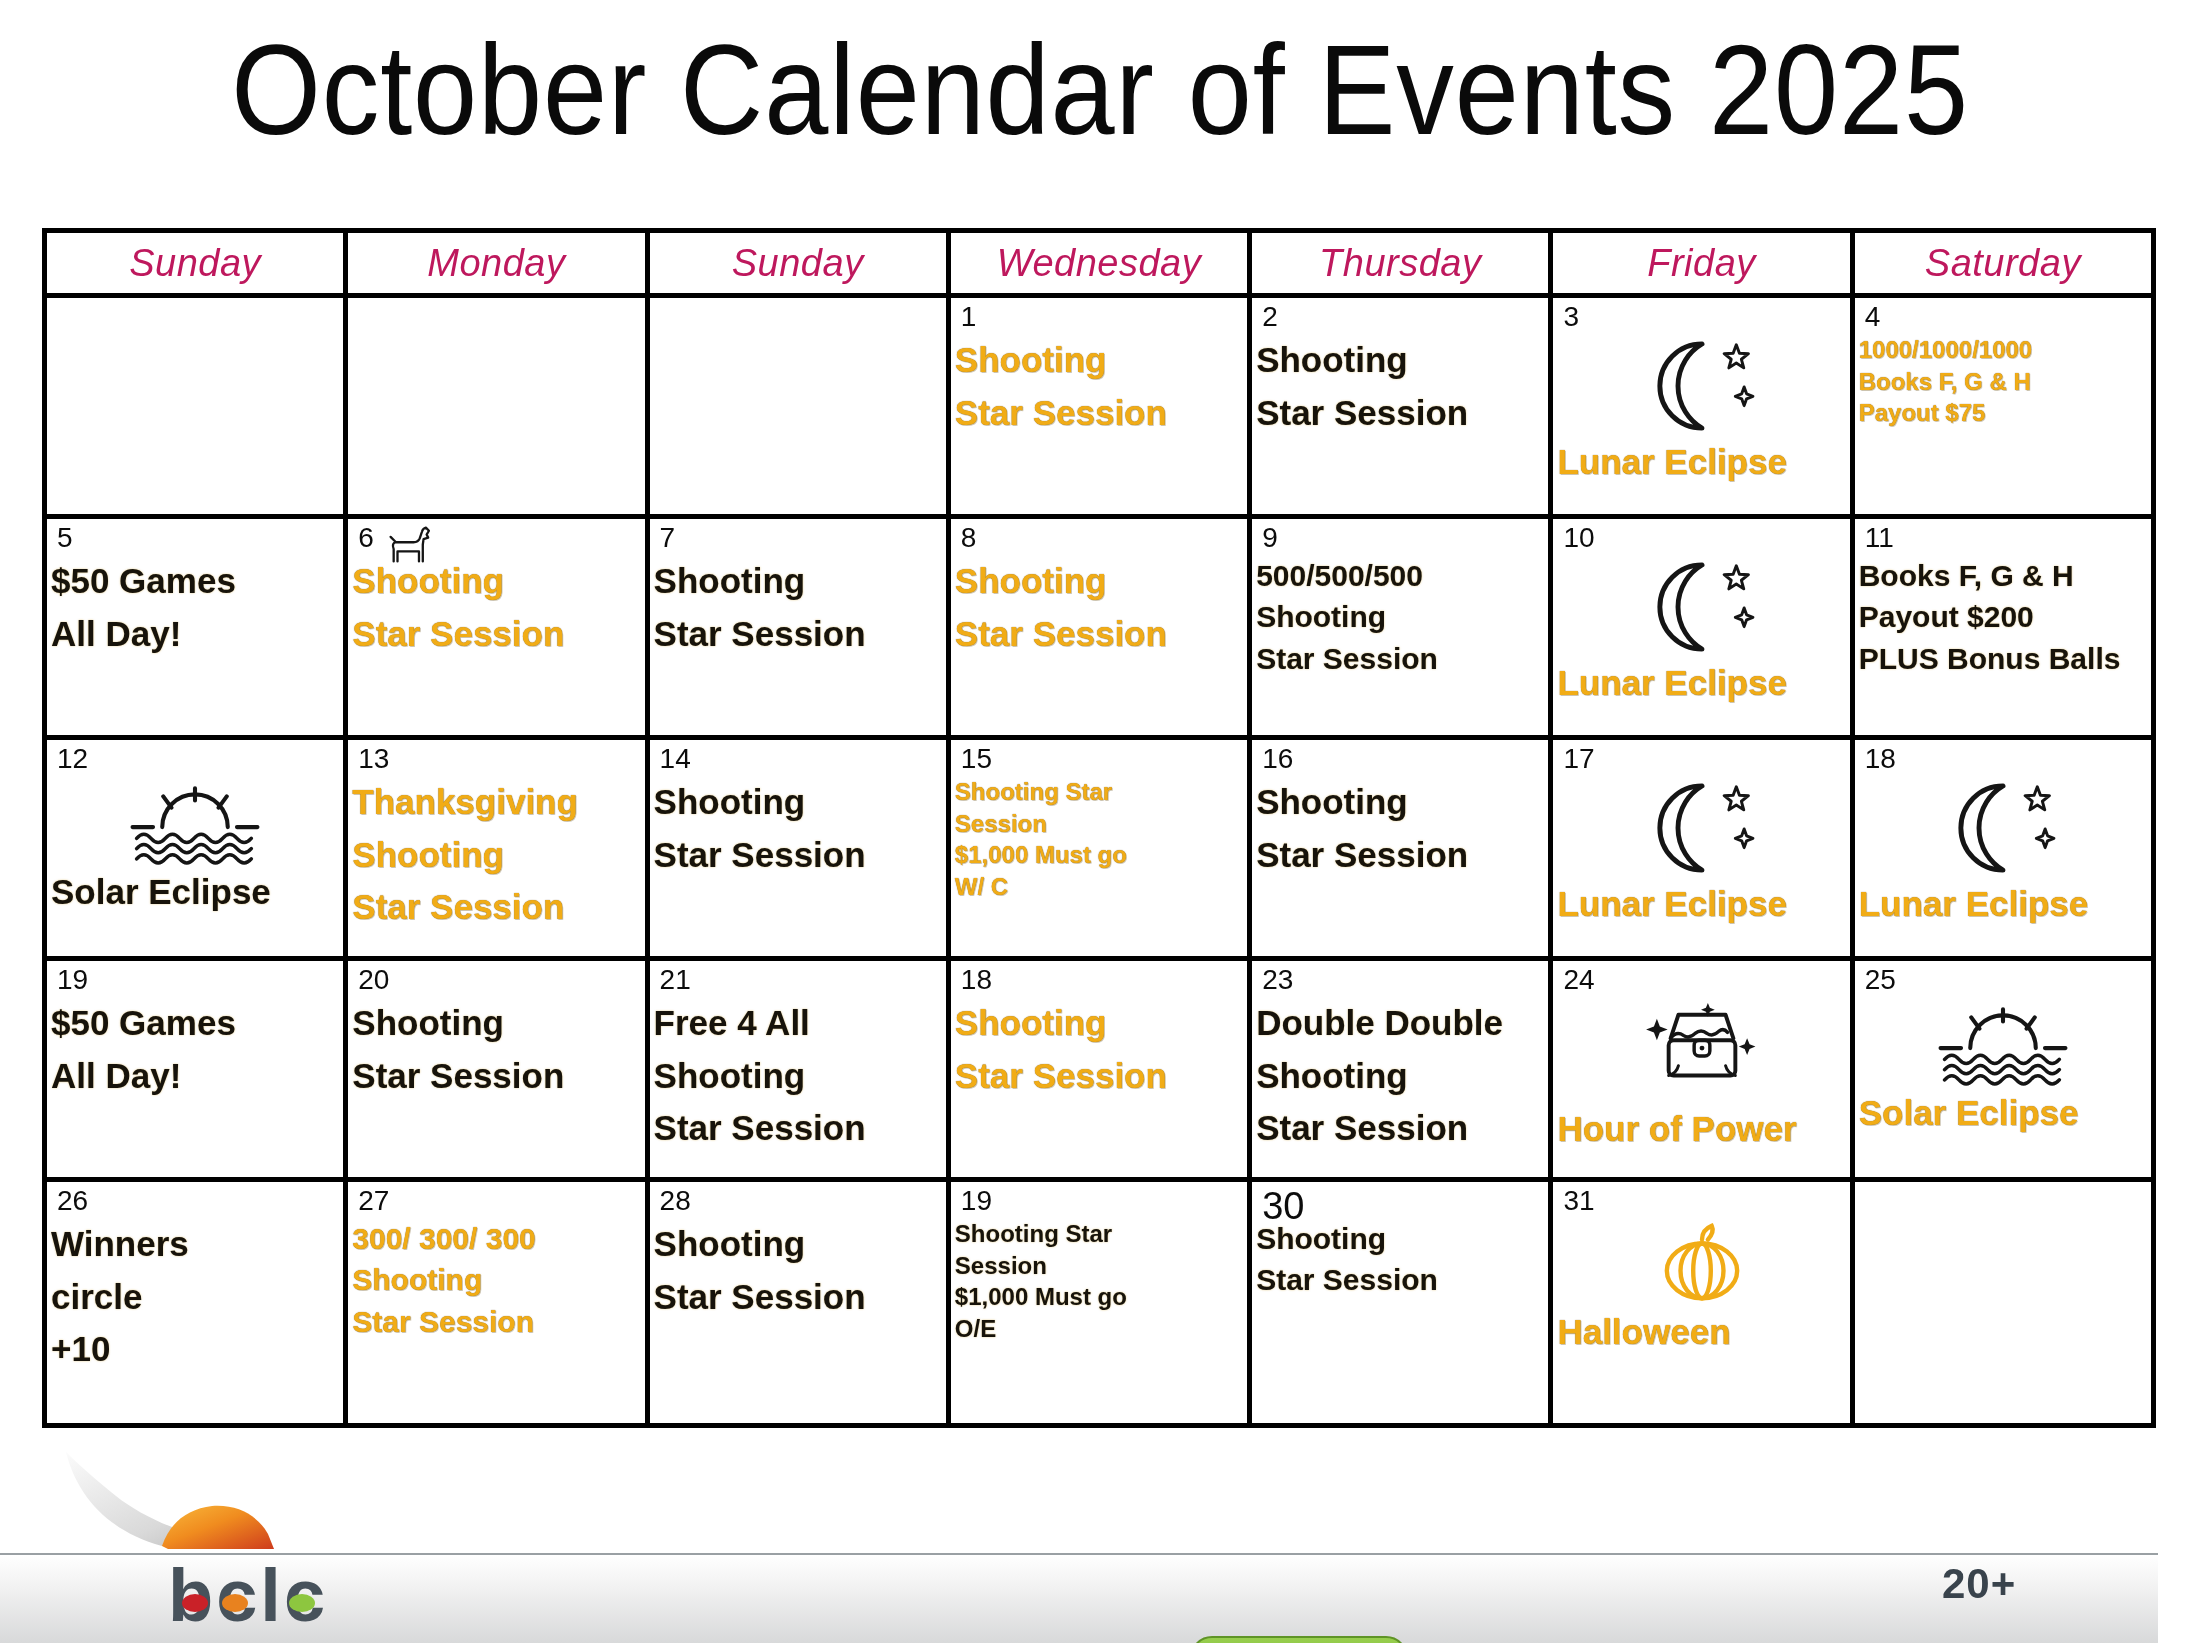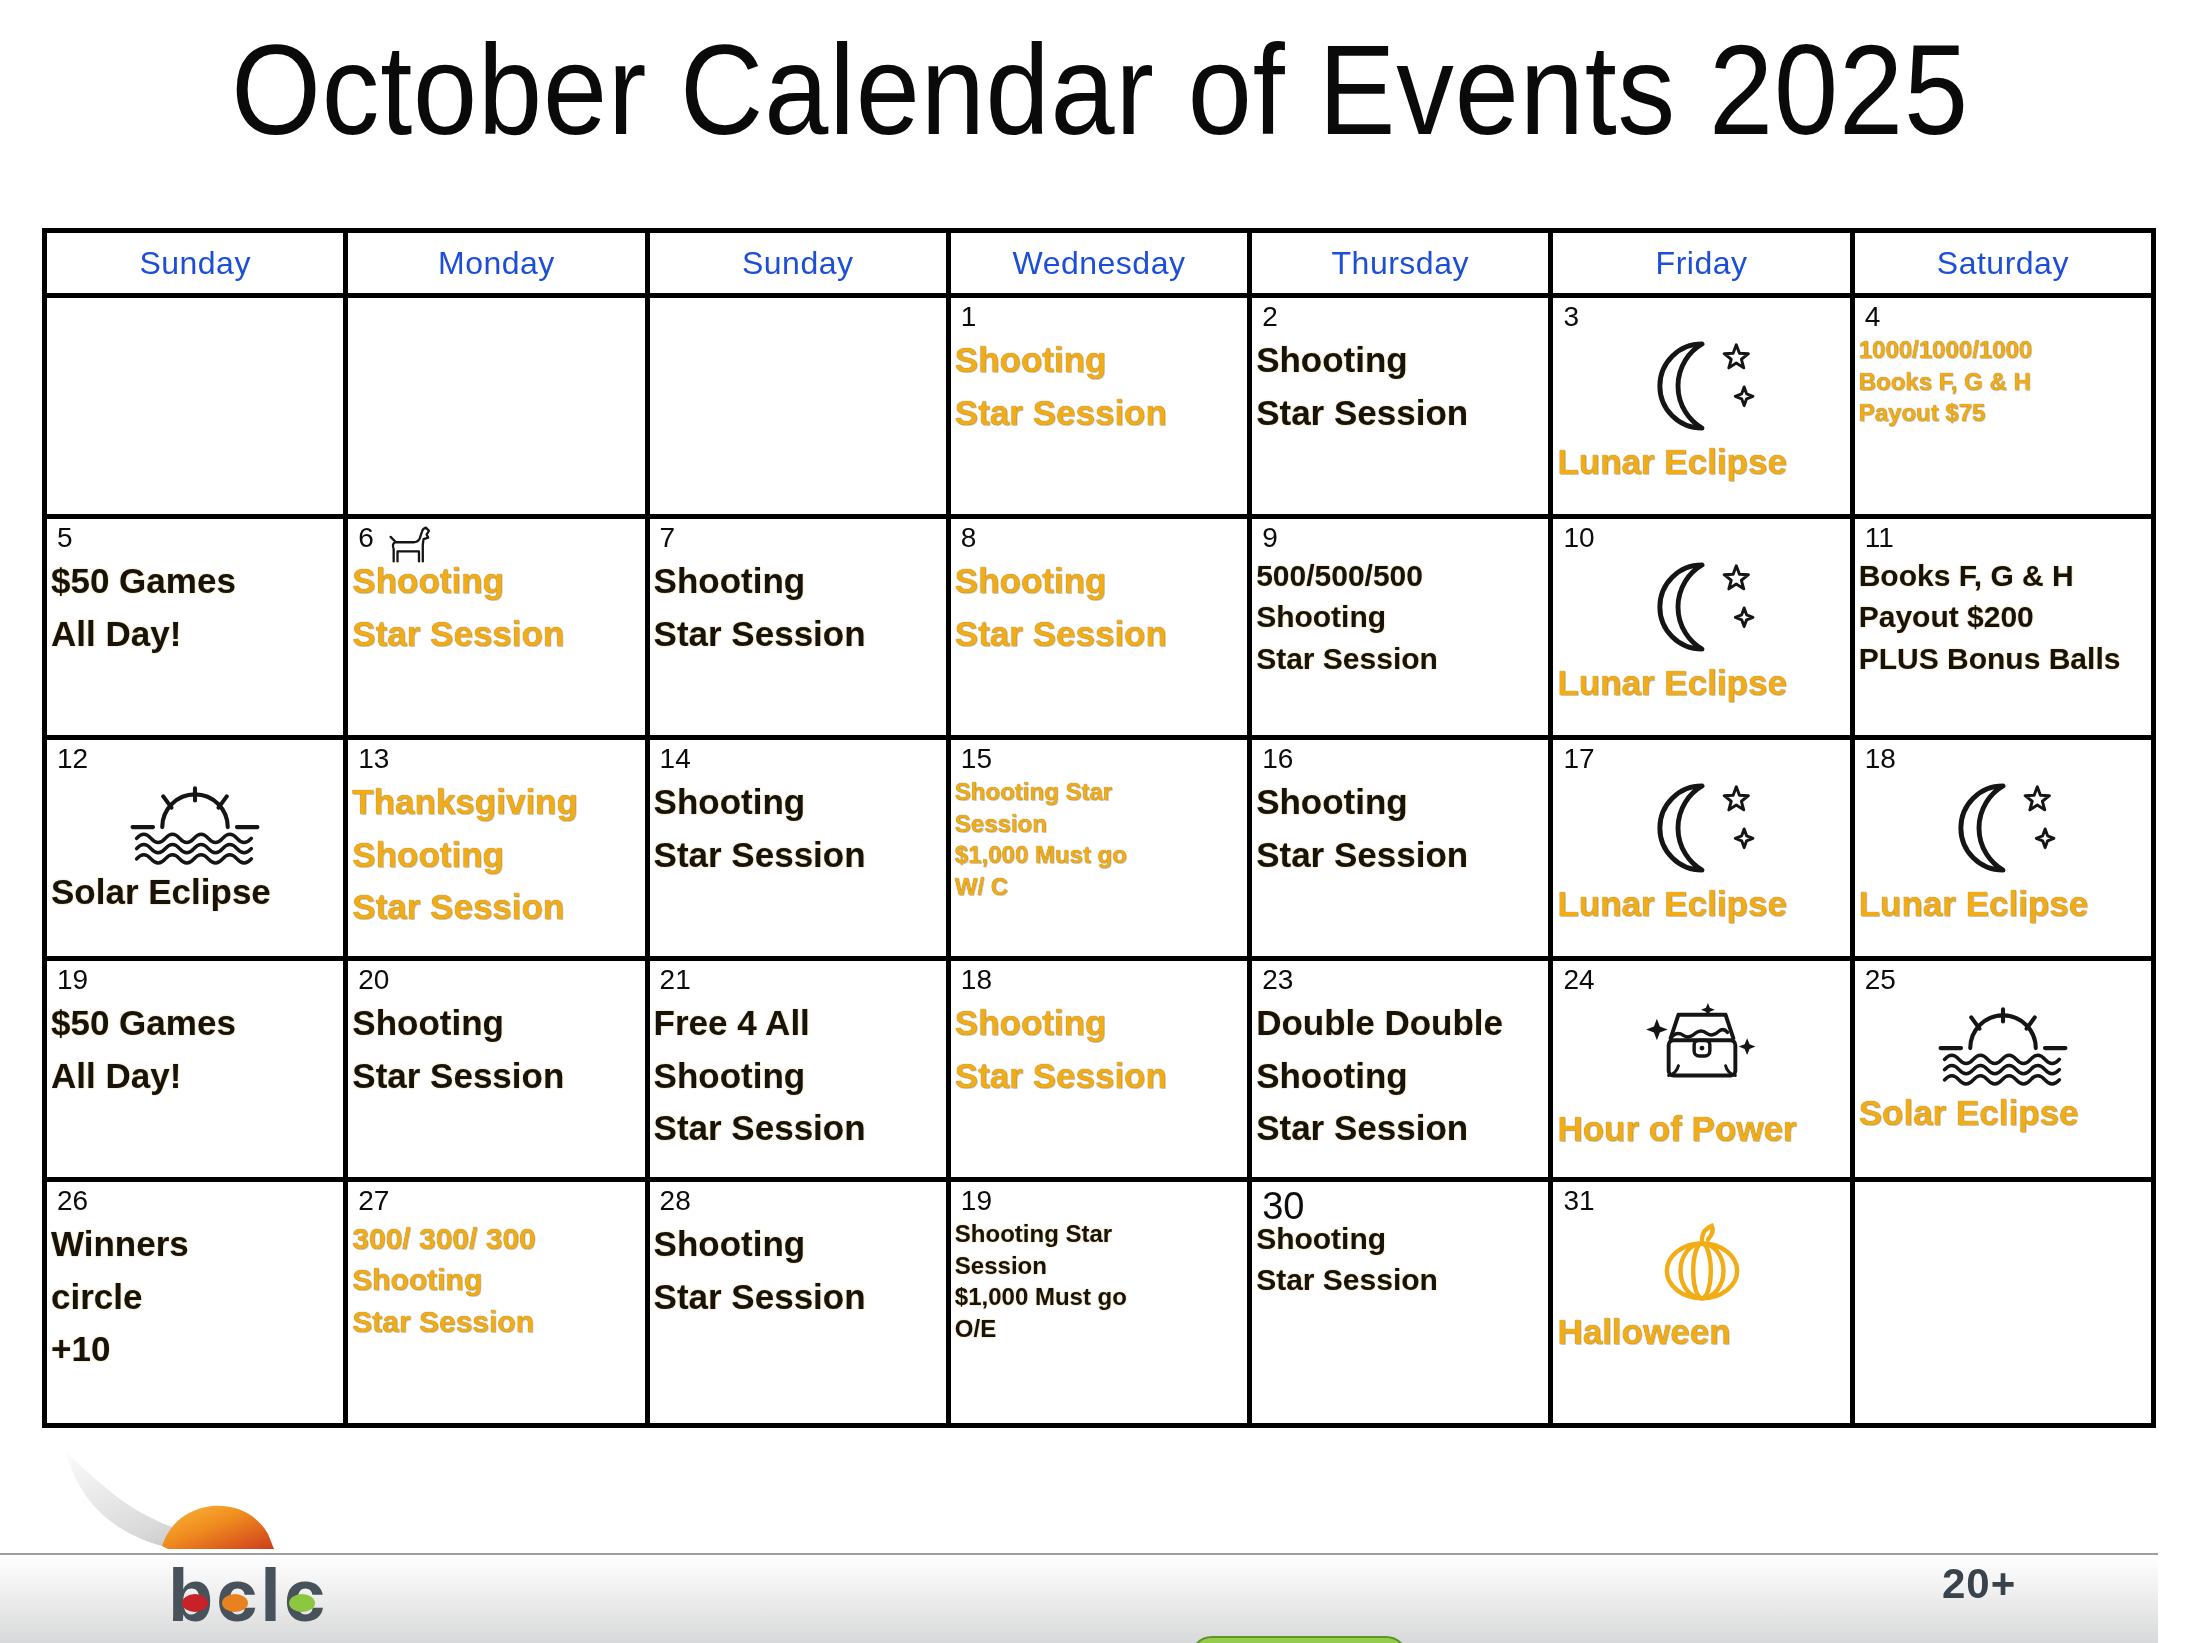--- a/index.html
+++ b/index.html
@@ -6,22 +6,22 @@
     font-family:"Liberation Sans",sans-serif;position:relative;}
 
   
   .title{position:absolute;top:16px;left:0;width:2200px;text-align:center;margin:0;
     font-size:128px;font-weight:400;color:#0a0a0a;letter-spacing:1px;
     transform:scaleX(.9);transform-origin:center;white-space:nowrap;}
 
   
   table.cal{position:absolute;left:42px;top:228px;width:2114px;border-collapse:collapse;
     table-layout:fixed;border:4px solid #000;}
-  table.cal th{border:5px solid #000;height:60px;font-size:32px;font-weight:400;color:#1d4ed8;
-    padding:0;letter-spacing:.5px;}
+  table.cal th{border:5px solid #000;height:60px;font-size:38px;font-weight:400;color:#be185d;
+    padding:0;letter-spacing:.5px;font-style:italic;}
   table.cal td{border:5px solid #000;padding:0;vertical-align:top;}
   table.cal tbody tr{height:221px;}
   table.cal tbody tr:last-child{height:246px;}
 
   .cellwrap{position:relative;width:100%;height:100%;box-sizing:border-box;display:flex;
     flex-direction:column;align-items:center;justify-content:center;padding:36px 4px 10px;}
   .cellwrap.has-icon{justify-content:space-between;padding-top:40px;padding-bottom:12px;}
   .daynum{position:absolute;top:5px;left:10px;font-size:28px;font-weight:400;color:#0c0c0c;line-height:1;}
   .daynum.big{font-size:38px;}
   .numicon{position:absolute;top:2px;left:38px;line-height:0;}

